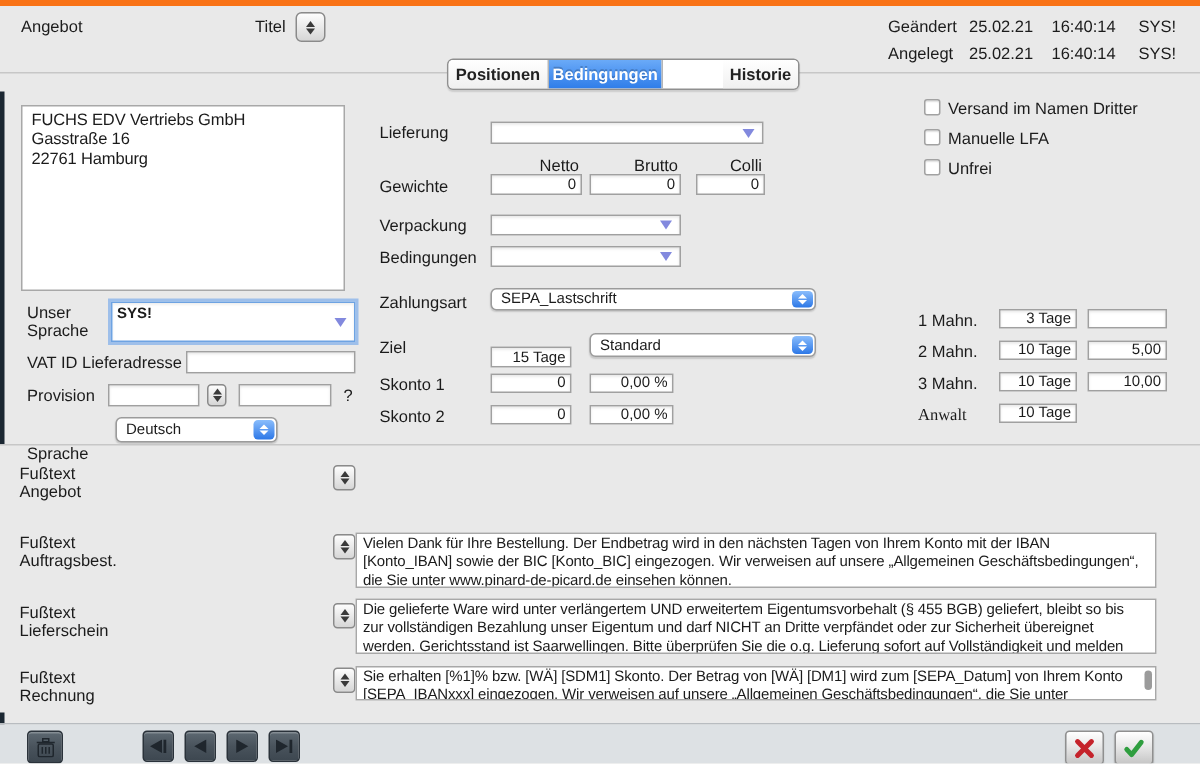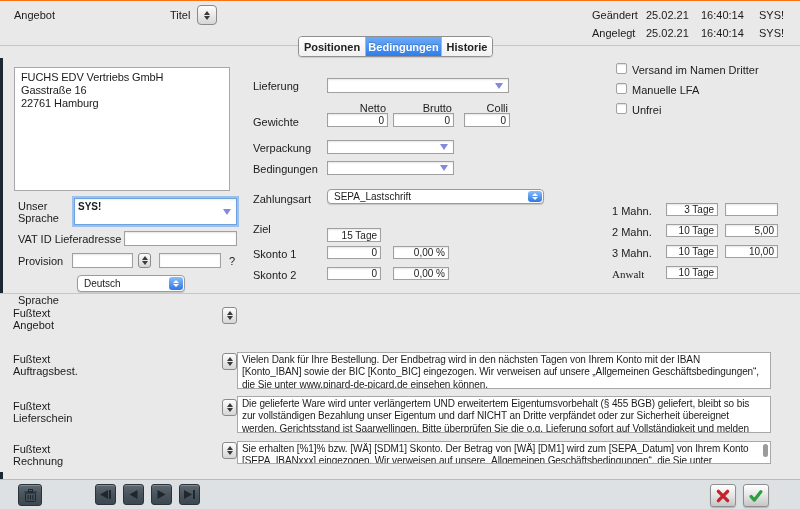--- a/index.html
+++ b/index.html
@@ -1,19 +1,19 @@
 <!DOCTYPE html>
 <html><head>
 <meta charset="utf-8">
 <style>
   html,body{margin:0;padding:0;}
   .screen{
     position:relative;width:800px;height:509px;overflow:hidden;
     background:#e9e9e9;font-family:"Liberation Sans",sans-serif;
-    font-size:11px;color:#1b1b1b;border-top:1px solid #f97316;box-sizing:border-box;
+    font-size:11px;color:#1b1b1b;border-top:4px solid #f97316;box-sizing:border-box;
   }
   .lbl{position:absolute;line-height:12px;}
   .right{text-align:right;}
   
   .field{
     position:absolute;background:#fff;border:1px solid #a0a0a0;box-sizing:border-box;
     box-shadow:inset 0 1px 2px rgba(0,0,0,.10);font-size:10px;
     display:flex;align-items:center;padding:0 3px;overflow:hidden;white-space:nowrap;
   }
   .num{justify-content:flex-end;}
@@ -112,21 +112,21 @@
   <span class="lbl" style="left:701px;top:8px;">16:40:14</span>
   <span class="lbl" style="left:759px;top:8px;">SYS!</span>
   <span class="lbl" style="left:592px;top:26px;">Angelegt</span>
   <span class="lbl" style="left:646px;top:26px;">25.02.21</span>
   <span class="lbl" style="left:701px;top:26px;">16:40:14</span>
   <span class="lbl" style="left:759px;top:26px;">SYS!</span>
 
   <div class="tabbar">
     <div class="tab" style="width:67px;">Positionen</div>
     <div class="tab active" style="width:76px;">Bedingungen</div>
-    <div class="tab" style="width:50px;">Historie</div>
+    <div class="tab" style="width:50px;margin-left:40px;">Historie</div>
   </div>
 
   <div class="darkedge" style="top:57px;height:235px;"></div>
   <div class="darkedge" style="top:471px;height:8px;"></div>
 
   <div class="textbox" style="left:14px;top:66px;width:216px;height:124px;font-size:11px;line-height:13px;padding:3px 6px;">FUCHS EDV Vertriebs GmbH
 Gasstraße 16
 22761 Hamburg</div>
 
   <span class="lbl" style="left:18px;top:199px;width:45px;">Unser Sprache</span>
@@ -187,20 +187,27 @@
   <div class="popup" style="left:327px;top:188px;width:217px;height:15px;">
     <span>SEPA_Lastschrift</span>
     <span class="blue-cap">
         <span class="wtri-u"></span>
         <span class="wtri-d"></span>
       </span>
   </div>
 
   <span class="lbl" style="left:253px;top:222px;">Ziel</span>
   <div class="field num" style="left:327px;top:227px;width:54px;height:14px;">15 Tage</div>
+  <div class="popup" style="left:393px;top:218px;width:151px;height:16px;">
+    <span>Standard</span>
+    <span class="blue-cap">
+        <span class="wtri-u"></span>
+        <span class="wtri-d"></span>
+      </span>
+  </div>
 
   <span class="lbl" style="left:253px;top:247px;">Skonto 1</span>
   <div class="field num" style="left:327px;top:245px;width:54px;height:13px;">0</div>
   <div class="field num" style="left:393px;top:245px;width:56px;height:13px;">0,00 %</div>
 
   <span class="lbl" style="left:253px;top:268px;">Skonto 2</span>
   <div class="field num" style="left:327px;top:266px;width:54px;height:13px;">0</div>
   <div class="field num" style="left:393px;top:266px;width:56px;height:13px;">0,00 %</div>
 
   <div class="cb" style="left:616px;top:62px;"></div>

